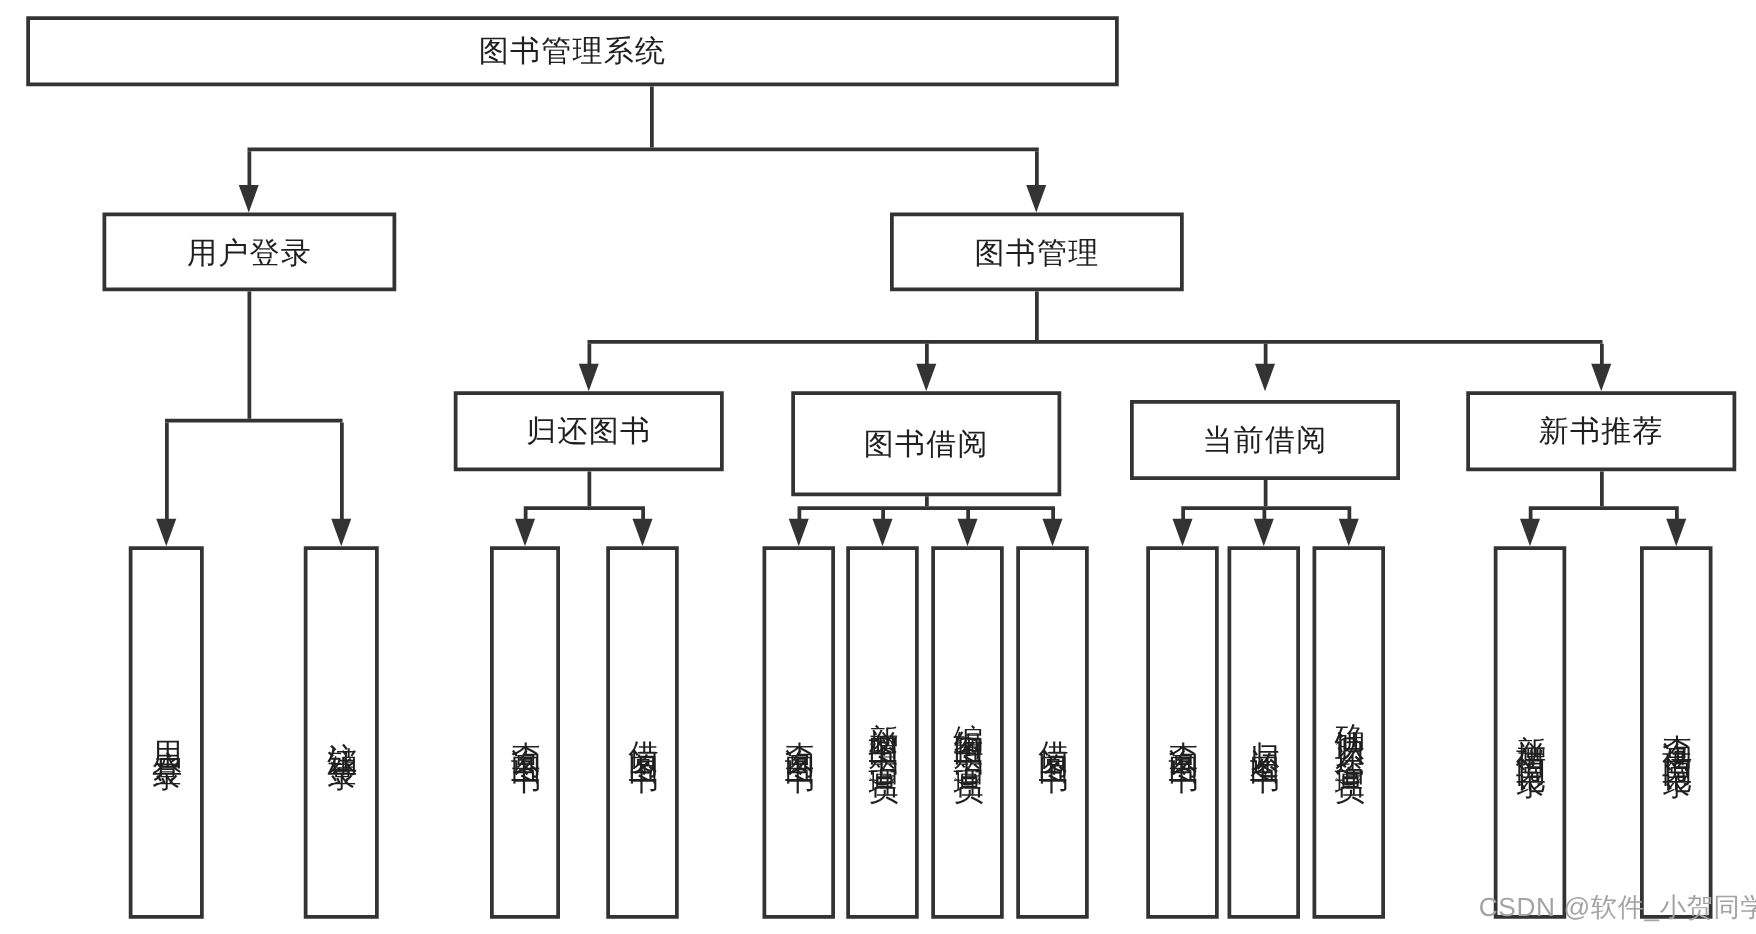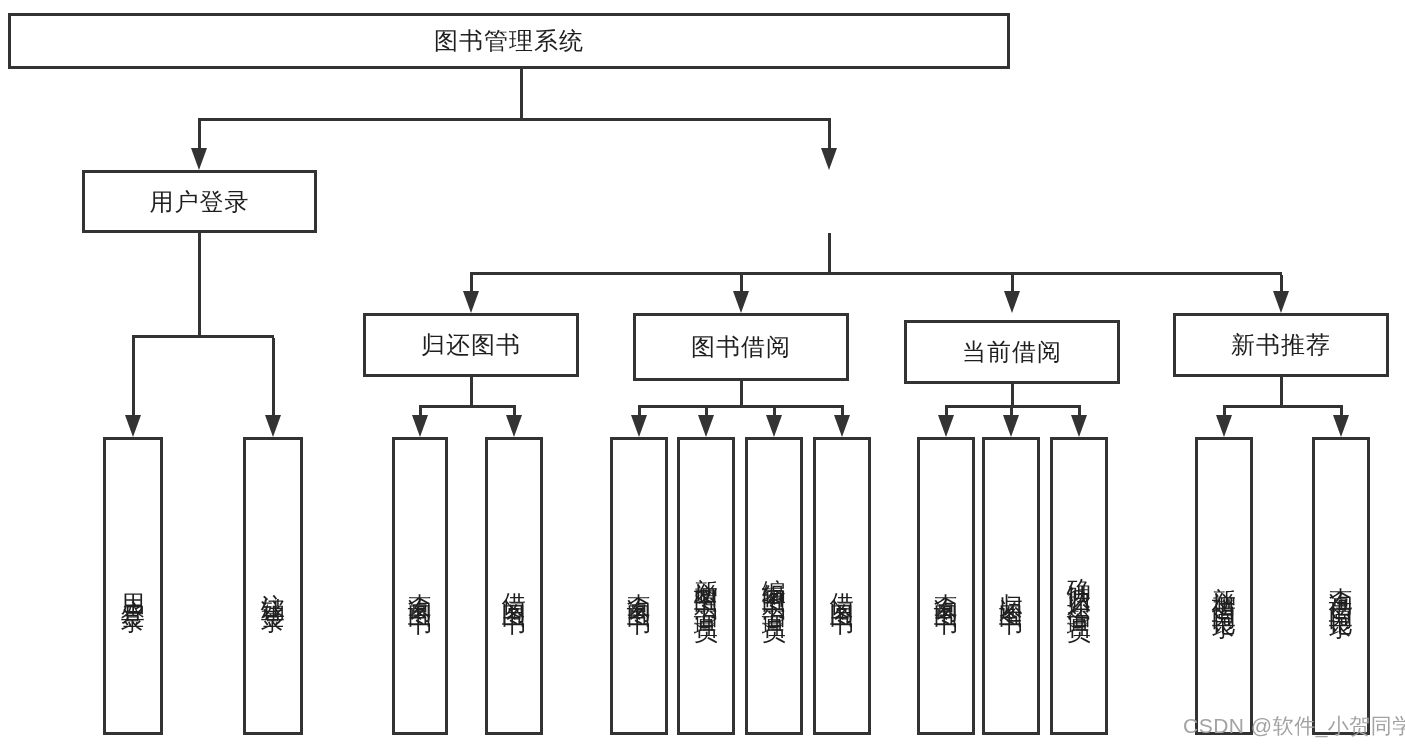--- a/index.html
+++ b/index.html
@@ -30,32 +30,35 @@
   .watermark{
     position:absolute;left:1183px;top:712px;z-index:3;
     font-size:21px;color:#a3a3a3;letter-spacing:0.5px;white-space:nowrap;
   }
 </style>
 </head>
 <body>
 
 <div id="stage">
 
-  <div class="box" style="left:8px;top:13px;width:1002px;height:56px">
+  <div class="box" style="left:21px;top:13px;width:874px;height:56px">
     <span>图书管理系统</span>
   </div>
 
   <div class="box" style="left:82px;top:170px;width:235px;height:63px">
     <span>用户登录</span>
   </div>
+  <div class="box" style="left:712px;top:170px;width:235px;height:63px">
+    <span>图书管理</span>
+  </div>
 
   <div class="box" style="left:363px;top:313px;width:216px;height:64px">
     <span>归还图书</span>
   </div>
-  <div class="box" style="left:633px;top:313px;width:216px;height:68px">
+  <div class="box" style="left:633px;top:313px;width:216px;height:84px">
     <span>图书借阅</span>
   </div>
   <div class="box" style="left:904px;top:320px;width:216px;height:64px">
     <span>当前借阅</span>
   </div>
   <div class="box" style="left:1173px;top:313px;width:216px;height:64px">
     <span>新书推荐</span>
   </div>
 
   <div class="box v" style="left:103px;top:437px;width:60px;height:298px">

